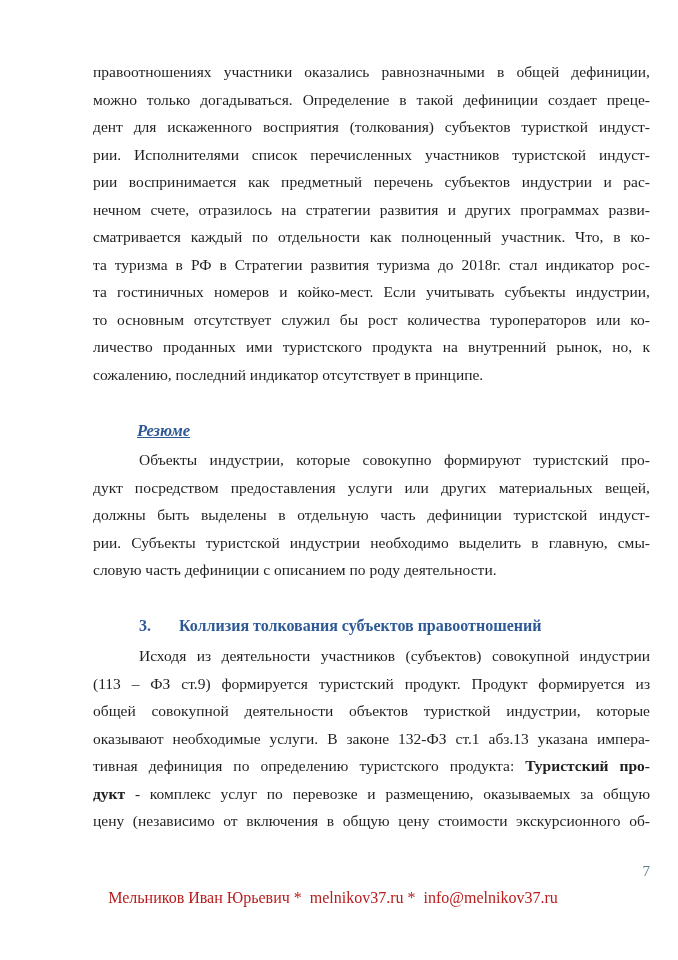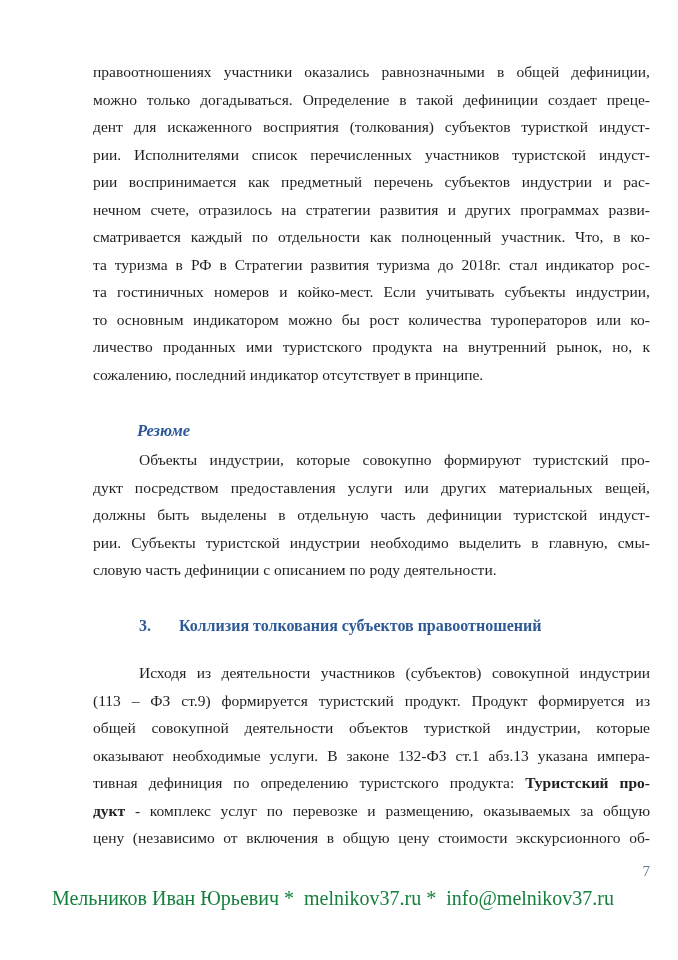--- a/index.html
+++ b/index.html
@@ -32,66 +32,67 @@
   .ln.end { text-align-last:left; }
   .ln.indent { padding-left:46px; }
   .h-italic {
     line-height:27.5px;
     margin-top:28.5px;
     margin-bottom:2px;
     padding-left:44px;
     font-weight:bold;
     font-style:italic;
     font-size:16.5px;
+    text-decoration:underline;
   }
   .h-num {
     line-height:27.5px;
     margin-top:28px;
-    margin-bottom:20px;
+    margin-bottom:3px;
     padding-left:46px;
     font-weight:bold;
     font-size:16px;
   }
   .h-num .num { display:inline-block; width:40px; font-style:normal; }
   .pagenum {
     position:absolute;
     top:862px;
     left:93px; width:557px;
     text-align:right;
     font-size:15px;
     line-height:18px;
   }
   .footer {
     position:absolute;
     top:888px;
     left:0; right:12px;
     text-align:center;
-    font-size:20px;
+    font-size:16px;
     line-height:20px;
-    color:#15803d;
+    color:#b91c1c;
     white-space:pre;
   }
   b { font-weight:bold; }
 </style>
 </head>
 <body>
 
 <div class="page">
   <div class="doc" id="doc-content" style="color: rgb(31, 31, 31);">
       <div class="para">
         <div class="ln">правоотношениях участники оказались равнозначными в общей дефиниции,</div>
         <div class="ln">можно только догадываться. Определение в такой дефиниции создает преце-</div>
         <div class="ln">дент для искаженного восприятия (толкования) субъектов туристкой индуст-</div>
         <div class="ln">рии. Исполнителями список перечисленных участников туристской индуст-</div>
         <div class="ln">рии воспринимается как предметный перечень субъектов индустрии и рас-</div>
         <div class="ln">нечном счете, отразилось на стратегии развития и других программах разви-</div>
         <div class="ln">сматривается каждый по отдельности как полноценный участник. Что, в ко-</div>
         <div class="ln">та туризма в РФ в Стратегии развития туризма до 2018г. стал индикатор рос-</div>
         <div class="ln">та гостиничных номеров и койко-мест. Если учитывать субъекты индустрии,</div>
-        <div class="ln">то основным индикатором можно бы рост количества туроператоров или ко-</div>
+        <div class="ln">то основным отсутствует служил бы рост количества туроператоров или ко-</div>
         <div class="ln">личество проданных ими туристского продукта на внутренний рынок, но, к</div>
         <div class="ln end">сожалению, последний индикатор отсутствует в принципе.</div>
       </div>
       <div class="h-italic" style="color: rgb(45, 90, 150);">Резюме</div>
       <div class="para">
         <div class="ln indent">Объекты индустрии, которые совокупно формируют туристский про-</div>
         <div class="ln">дукт посредством предоставления услуги или других материальных вещей,</div>
         <div class="ln">должны быть выделены в отдельную часть дефиниции туристской индуст-</div>
         <div class="ln">рии. Субъекты туристской индустрии необходимо выделить в главную, смы-</div>
         <div class="ln end">словую часть дефиниции с описанием по роду деятельности.</div>

